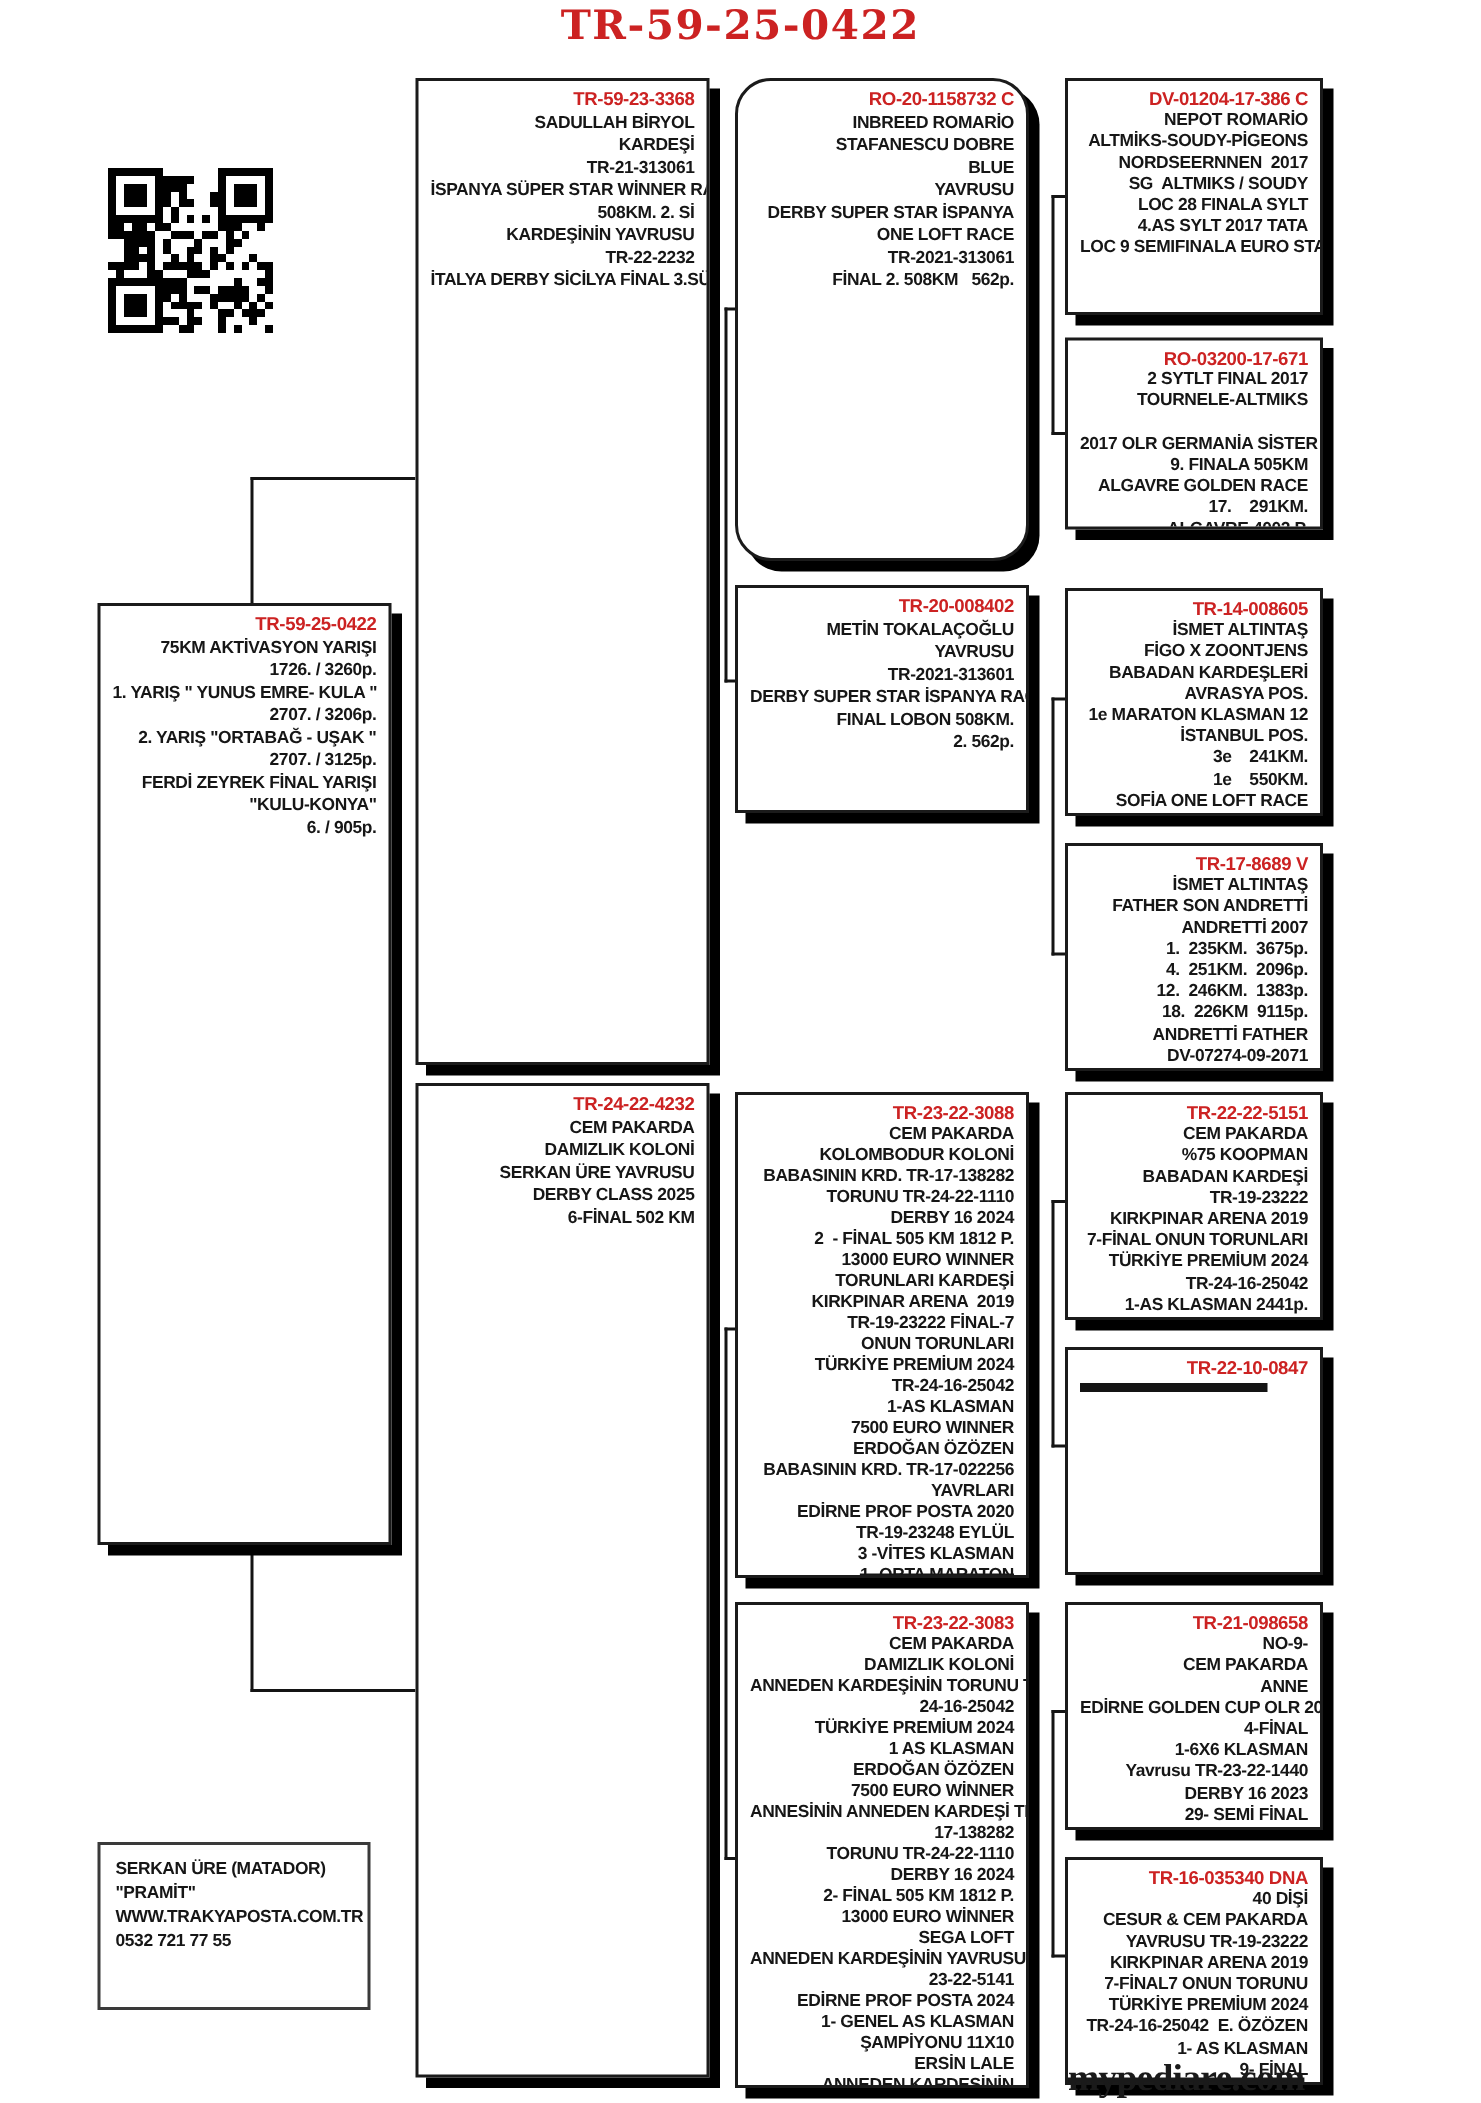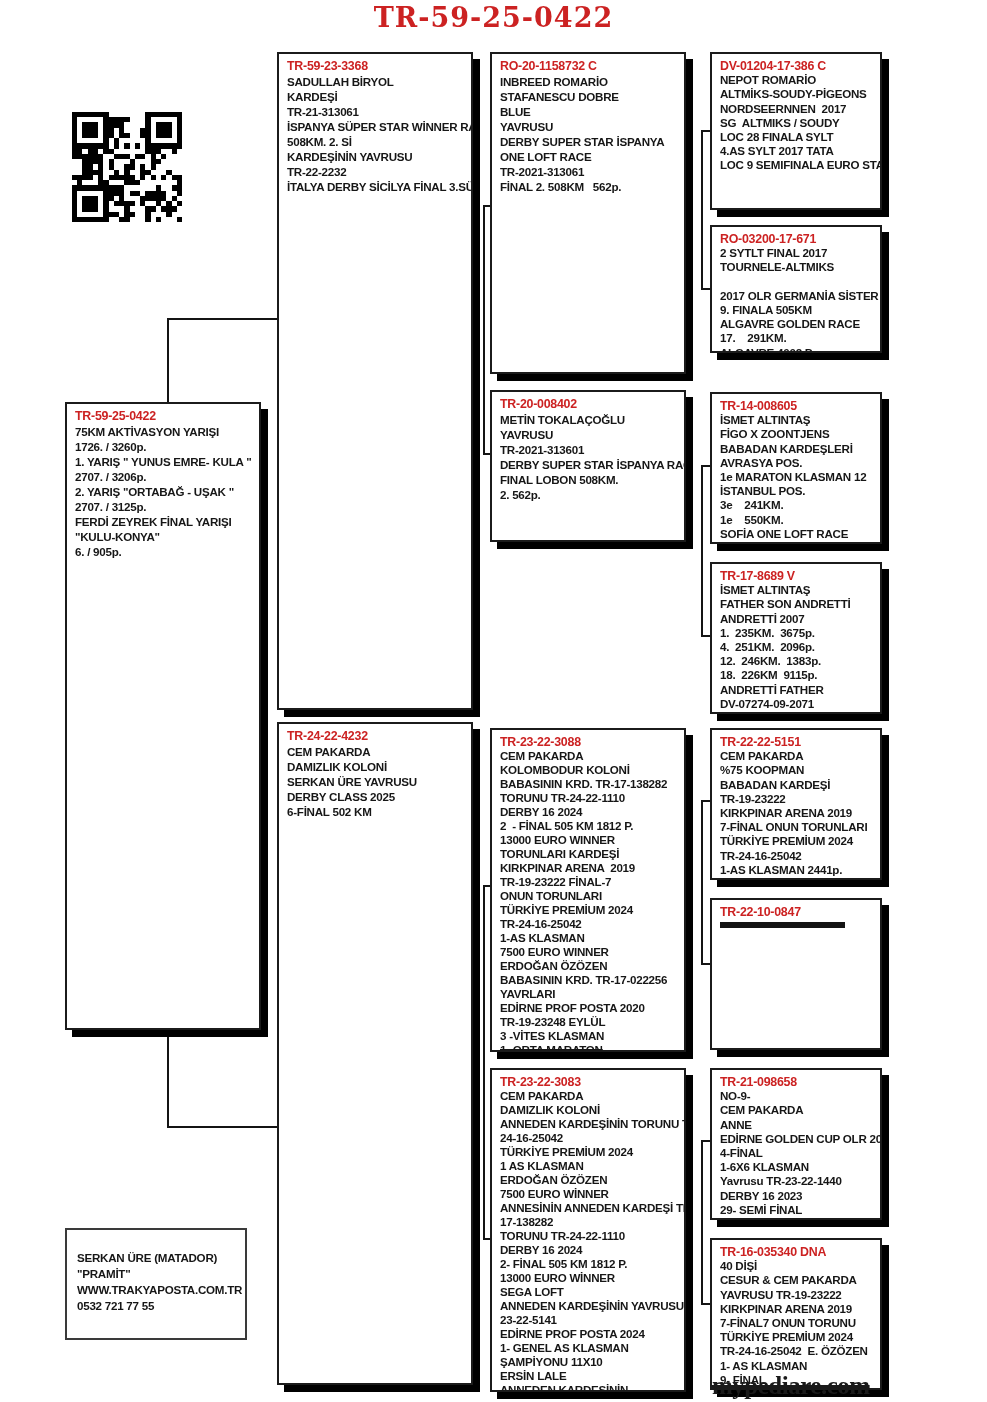--- a/index.html
+++ b/index.html
@@ -9,35 +9,35 @@
   }
   .title {
     position:absolute; left:0; top:2px; width:987px; text-align:center;
     font-family:"DejaVu Serif", serif; font-weight:bold; font-size:27px;
     letter-spacing:1px; color:var(--accent,#cc2222);
   }
   .pbox {
     position:absolute; box-sizing:border-box; background:#ffffff;
     border:2px solid #1b1b1b; box-shadow:7px 7px 0 #000000;
     padding:5px 8px 4px 8px; overflow:hidden;
-    font-weight:bold; font-size:11.6px; letter-spacing:-0.25px; z-index:3;
+    font-weight:bold; font-size:11.6px; letter-spacing:-0.25px; z-index:3;text-align:right;
   }
   .pbox .pid { color:var(--accent,#cc2222); font-size:12.4px; white-space:pre; }
   .pline { white-space:pre; }
   .lh15 .pline, .lh15 .pid { line-height:15px; height:15px; }
   .lh14 .pline, .lh14 .pid { line-height:14px; height:14px; }
   .lhr .pline, .lhr .pid { line-height:14.2px; height:14.2px; }
   .cut {
     white-space:pre; text-decoration:line-through; text-decoration-thickness:2px;
     line-height:14px; height:14px;
   }
   .smudge { height:6px; background:#141414; width:82%; margin-top:3px; }
   .plainbox {
     position:absolute; box-sizing:border-box; background:#fff;
-    border:2px solid #3a3a3a; padding:20px 10px; z-index:3;
+    border:2px solid #3a3a3a; padding:8px 10px; z-index:3;
     font-weight:bold; font-size:11.6px; letter-spacing:-0.25px;
   }
   .plainbox .pline { line-height:16px; white-space:pre; }
   .conn { position:absolute; background:#141414; z-index:1; }
   .qr { position:absolute; left:72px; top:112px; width:110px; height:110px; z-index:2; }
   .watermark {
     position:absolute; left:712px; top:1372px; z-index:6;
     font-family:"Liberation Serif", serif; font-weight:bold;
     font-size:25px; letter-spacing:-0.5px; color:#1a1a1a;
     text-decoration:line-through; text-decoration-thickness:3px;
@@ -260,21 +260,21 @@
     <div class="pid">TR-24-22-4232</div>
     <div>
         <div class="pline">CEM PAKARDA</div>
         <div class="pline">DAMIZLIK KOLONİ</div>
         <div class="pline">SERKAN ÜRE YAVRUSU</div>
         <div class="pline">DERBY CLASS 2025</div>
         <div class="pline">6-FİNAL 502 KM</div>
       </div>
   </div>
 
-  <div class="pbox lh15" style="left:490px;top:52px;width:196px;height:322px;">
+  <div class="pbox lh15" style="left:490px;top:52px;width:196px;height:322px;border-radius:24px;">
     <div class="pid">RO-20-1158732 C</div>
     <div>
         <div class="pline">INBREED ROMARİO</div>
         <div class="pline">STAFANESCU DOBRE</div>
         <div class="pline">BLUE</div>
         <div class="pline">YAVRUSU</div>
         <div class="pline">DERBY SUPER STAR İSPANYA</div>
         <div class="pline">ONE LOFT RACE</div>
         <div class="pline">TR-2021-313061</div>
         <div class="pline">FİNAL 2. 508KM   562p.</div>

